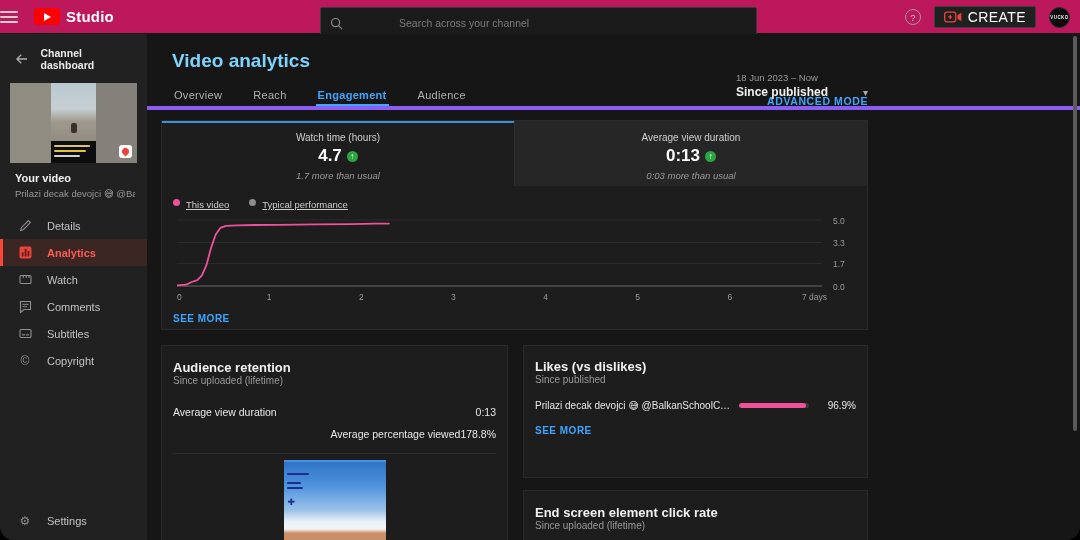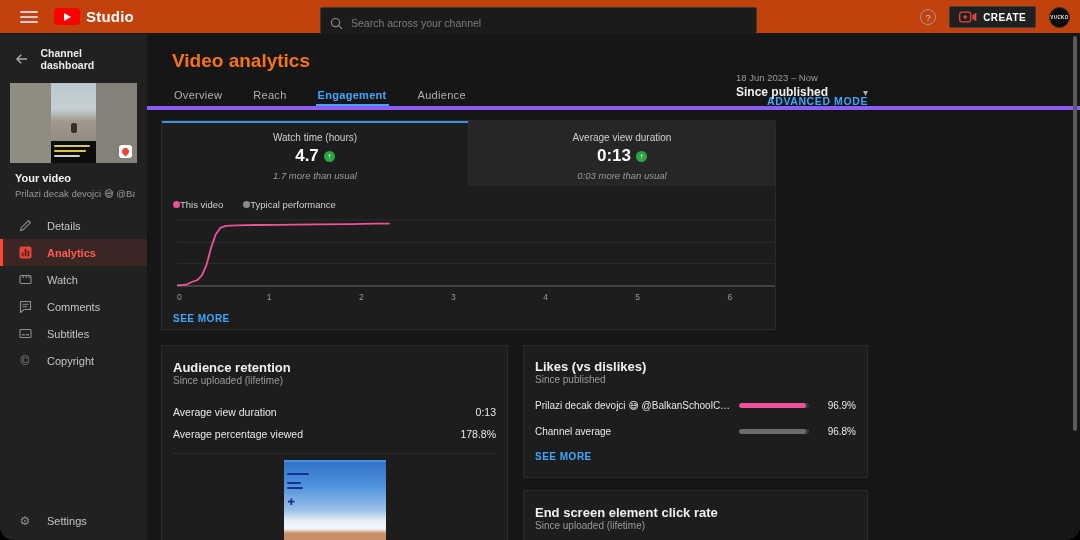--- a/index.html
+++ b/index.html
@@ -1,44 +1,44 @@
 <!DOCTYPE html>
 <html><head>
 <meta charset="utf-8">
 <style>
   * { margin:0; padding:0; box-sizing:border-box; }
   html,body { width:1080px; height:540px; background:#000; overflow:hidden;
     font-family:"Liberation Sans","DejaVu Sans",sans-serif; }
   .screen { position:absolute; inset:0; background:#161616; border-radius:0 0 14px 14px; overflow:hidden; }
 
   
-  .topbar { position:absolute; top:0; left:0; right:0; height:34px; background:#c2410c;
-    display:flex; align-items:center; padding:0 20px; border-bottom:1px solid #141414; }
+  .topbar { position:absolute; top:0; left:0; right:0; height:34px; background:#be185d;
+    display:flex; align-items:center; padding:0 0; border-bottom:1px solid #141414; }
   .tb-left { display:flex; align-items:center; gap:16px; }
   .hamburger { width:18px; height:12px; display:flex; flex-direction:column; justify-content:space-between; cursor:pointer; }
   .hamburger i { display:block; height:2px; background:#cfcfcf; border-radius:1px; }
   .logo { display:flex; align-items:center; gap:6px; cursor:pointer; }
   .logo-mark { width:26px; height:17px; background:#f00; border-radius:4px; position:relative; }
   .logo-mark::after { content:""; position:absolute; left:10px; top:4.5px; border-left:7px solid #fff;
     border-top:4px solid transparent; border-bottom:4px solid transparent; }
   .logo-text { color:#fff; font-size:15px; font-weight:700; letter-spacing:.2px; }
 
   .searchbox { position:absolute; left:320px; top:7px; width:437px; height:32px;
-    border:1px solid #3a3a3a; border-radius:2px; background:#1b1b1b; display:flex; align-items:center; }
+    border:1px solid #3a3a3a; border-radius:2px; background:#1b1b1b; display:flex; align-items:center;gap:48px; }
   .searchbox svg { margin-left:9px; flex:0 0 auto; }
   .searchbox input { flex:1; background:transparent; border:none; outline:none; color:#ddd;
     font-size:10.5px; padding:0 8px; font-family:inherit; }
   .searchbox input::placeholder { color:#7d7d7d; }
 
   .tb-right { position:absolute; right:10px; top:0; height:34px; display:flex; align-items:center; gap:13px; }
   .help-circle { width:16px; height:16px; border:1.4px solid #9a9a9a; border-radius:50%; color:#cfcfcf;
     font-size:9.5px; display:flex; align-items:center; justify-content:center; cursor:pointer; }
   .create-btn { height:22px; border:1px solid #3e3e3e; border-radius:2px; display:flex; align-items:center;
     gap:6px; padding:0 9px; cursor:pointer; background:#202020; }
-  .create-btn span { color:#fff; font-size:10px; font-weight:700; letter-spacing:.4px; }
+  .create-btn span { color:#fff; font-size:14px; font-weight:400; letter-spacing:.4px; }
   .avatar { width:21px; height:21px; border-radius:50%; background:#0c0c0c; border:1px solid #2e2e2e;
     color:#e8e8e8; font-size:4.5px; font-weight:700; letter-spacing:.4px;
     display:flex; align-items:center; justify-content:center; cursor:pointer; }
 
   
   .sidebar { position:absolute; top:34px; left:0; bottom:0; width:147px; background:#212121; }
   .sb-head { display:flex; align-items:center; gap:12px; padding:13px 12px 10px 15px; }
   .sb-head-label { font-size:10.5px; font-weight:700; color:#ececec; }
   .thumb { margin:2px auto 0; width:127px; height:80px; background:#8a877d; position:relative; overflow:hidden; }
   .thumb-side-l,.thumb-side-r { position:absolute; top:0; bottom:0; width:41px; background:#8f8c82; }
@@ -59,71 +59,71 @@
   .menu { list-style:none; margin-top:13px; }
   .menu li, .sb-footer .fitem { height:27px; display:flex; align-items:center; gap:15px; padding-left:15px;
     color:#c4c4c4; font-size:11px; border-left:3px solid transparent; cursor:pointer; }
   .menu li.selected { background:rgba(255,70,56,.12); border-left-color:#ff4538; color:#ff5c52; font-weight:700; }
   .mi { width:14px; display:flex; justify-content:center; align-items:center; font-size:12px; color:#8f8f8f; }
   .sb-footer { position:absolute; left:0; right:0; bottom:6px; }
 
   
   .main { position:absolute; top:34px; left:147px; right:0; bottom:0; background:#161616; }
   .hd { position:relative; width:721px; height:50px; }
-  .page-title { position:absolute; left:25px; top:16px; font-size:19px; font-weight:700; color:#f97316; }
+  .page-title { position:absolute; left:25px; top:16px; font-size:19px; font-weight:700; color:#7dd3fc; }
   .advanced { position:absolute; right:0; top:21px; font-size:10.5px; font-weight:700; letter-spacing:.6px;
     color:#3ea6ff; cursor:pointer; text-decoration:none;margin-top:40px; }
   .date-picker { position:absolute; right:0; top:38px; width:132px; cursor:pointer; z-index:5; }
   .date-range { font-size:9.5px; color:#9a9a9a; }
   .date-mode-row { display:flex; justify-content:space-between; align-items:center; margin-top:2px; }
   .date-mode { font-size:12px; font-weight:700; color:#f1f1f1; }
   .caret { color:#aaa; font-size:10px; }
 
   .tabs-bar { height:26px; border-bottom:4px solid #8b5cf6; }
   .tabs { display:flex; gap:27px; margin-left:25px; height:100%; }
   .tab { font-size:11px; color:#b0b0b0; letter-spacing:.3px; display:flex; align-items:center; cursor:pointer;
     padding:0 2px; }
   .tab.active { color:#3ea6ff; font-weight:700; box-shadow:inset 0 -2px 0 #3ea6ff; }
 
   .card { background:#1d1d1d; border:1px solid #2a2a2a; }
-  .engagement-card { margin:10px 0 0 14px; width:615px; height:210px; overflow:hidden; }
+  .engagement-card { margin:10px 0 0 14px; width:707px; height:210px; overflow:hidden; }
 
   .metrics { display:flex; height:65px; }
   .metric { flex:1; text-align:center; padding-top:11px; cursor:pointer; }
   .metric.selected { box-shadow:inset 0 2px 0 #3c8fd9; }
   .metric.unselected { background:#262626; border-left:1px solid #2f2f2f; }
   .m-label { font-size:10px; color:#cfcfcf; }
   .m-value-row { margin-top:3px; display:flex; align-items:center; justify-content:center; gap:5px; }
   .m-value { font-size:17px; font-weight:700; color:#fff; }
   .up-badge { width:11px; height:11px; border-radius:50%; background:#2ba640; color:#fff; font-size:8px;
     display:flex; align-items:center; justify-content:center; }
   .m-delta { margin-top:4px; font-size:9.5px; font-style:italic; color:#9a9a9a; }
 
   .legend { display:flex; gap:20px; padding:13px 0 0 11px; align-items:center; }
-  .legend-item { display:flex; align-items:center; font-size:9.5px; color:#cfcfcf; }
+  .legend-item { display:flex; gap:6px; font-size:9.5px; color:#cfcfcf;text-decoration:underline; }
   .dot { width:7px; height:7px; border-radius:50%; }
 
   .chart-wrap { position:relative; margin:5px 0 0 15px; height:92px; }
   #chart-svg { display:block; }
   #chart-yticks { position:absolute; left:656px; top:0; width:34px; height:76px; }
   #chart-yticks span { position:absolute; left:0; font-size:8.5px; color:#9a9a9a; }
   #chart-xticks { position:relative; height:13px; margin-top:1px; }
   #chart-xticks span { position:absolute; top:0; transform:translateX(-50%); font-size:8.5px; color:#9a9a9a; }
   #chart-xticks span:first-child { transform:none; }
   #chart-xticks span:last-child { transform:translateX(-80%); }
 
   .see-more { display:inline-block; margin:6px 0 0 11px; font-size:10px; font-weight:700; letter-spacing:.5px;
     color:#3ea6ff; cursor:pointer; text-decoration:none; }
 
   .cards-row { margin:15px 0 0 14px; display:flex; gap:15px; align-items:flex-start; }
   .retention-card { width:347px; height:240px; padding:14px 11px; position:relative; }
   .card-title { font-size:13px; font-weight:700; color:#f1f1f1; }
   .card-sub { margin-top:0; font-size:10px; color:#9a9a9a; }
   .kv-row { display:flex; justify-content:space-between; font-size:10.5px; color:#e8e8e8; }
-  .kv-1 { margin-top:20px; } .kv-2 { margin-top:10px; }
+  .kv-1 { margin-top:20px; } .kv-2 { margin-top:10px;justify-content:flex-end; }
   .divider { margin-top:13px; border-top:1px solid #2c2c2c; }
   .ret-thumb { margin:6px auto 0; width:102px; height:110px; position:relative; border-top:2px solid #4a90e2;
     background:linear-gradient(180deg,#2f74c8 0%,#4f92dc 22%,#9cc3e8 45%,#e9f1f7 55%,#f3f6f8 62%,#c99069 66%,#c28a64 100%);
     overflow:hidden; }
   .ret-txt { position:absolute; height:2px; background:#1a2f8f; border-radius:1px; }
   .rt1 { left:3px; top:11px;  width:22px; }
   .rt2 { left:3px; top:20px;  width:14px; }
   .rt3 { left:3px; top:25px;  width:16px; }
   .ret-plus { position:absolute; left:4px; top:36px; width:8px; height:8px; color:#1a2f8f; font-size:9px; font-weight:700; line-height:8px; }
   .road-svg { position:absolute; left:0; bottom:0; }
@@ -381,27 +381,20 @@
         <section class="card likes-card">
           <div class="card-title">Likes (vs dislikes)</div>
           <div class="card-sub">Since published</div>
           <div class="likes-row">
             <div class="lr-label">Prilazi decak devojci 😅 @BalkanSchoolCommunity #s...</div>
             <div class="lr-track">
               <div class="lr-fill" style="width: 96.9%; background: rgb(240, 81, 155);"></div>
             </div>
             <div class="lr-value">96.9%</div>
           </div>
-          <div class="likes-row">
-            <div class="lr-label">Channel average</div>
-            <div class="lr-track">
-              <div class="lr-fill" style="width: 96.8%; background: rgb(109, 109, 109);"></div>
-            </div>
-            <div class="lr-value">96.8%</div>
-          </div>
           <a class="see-more">SEE MORE</a>
         </section>
 
         <section class="card endscreen-card">
           <div class="card-title">End screen element click rate</div>
           <div class="card-sub">Since uploaded (lifetime)</div>
         </section>
       </div>
     </div>
   </main>

